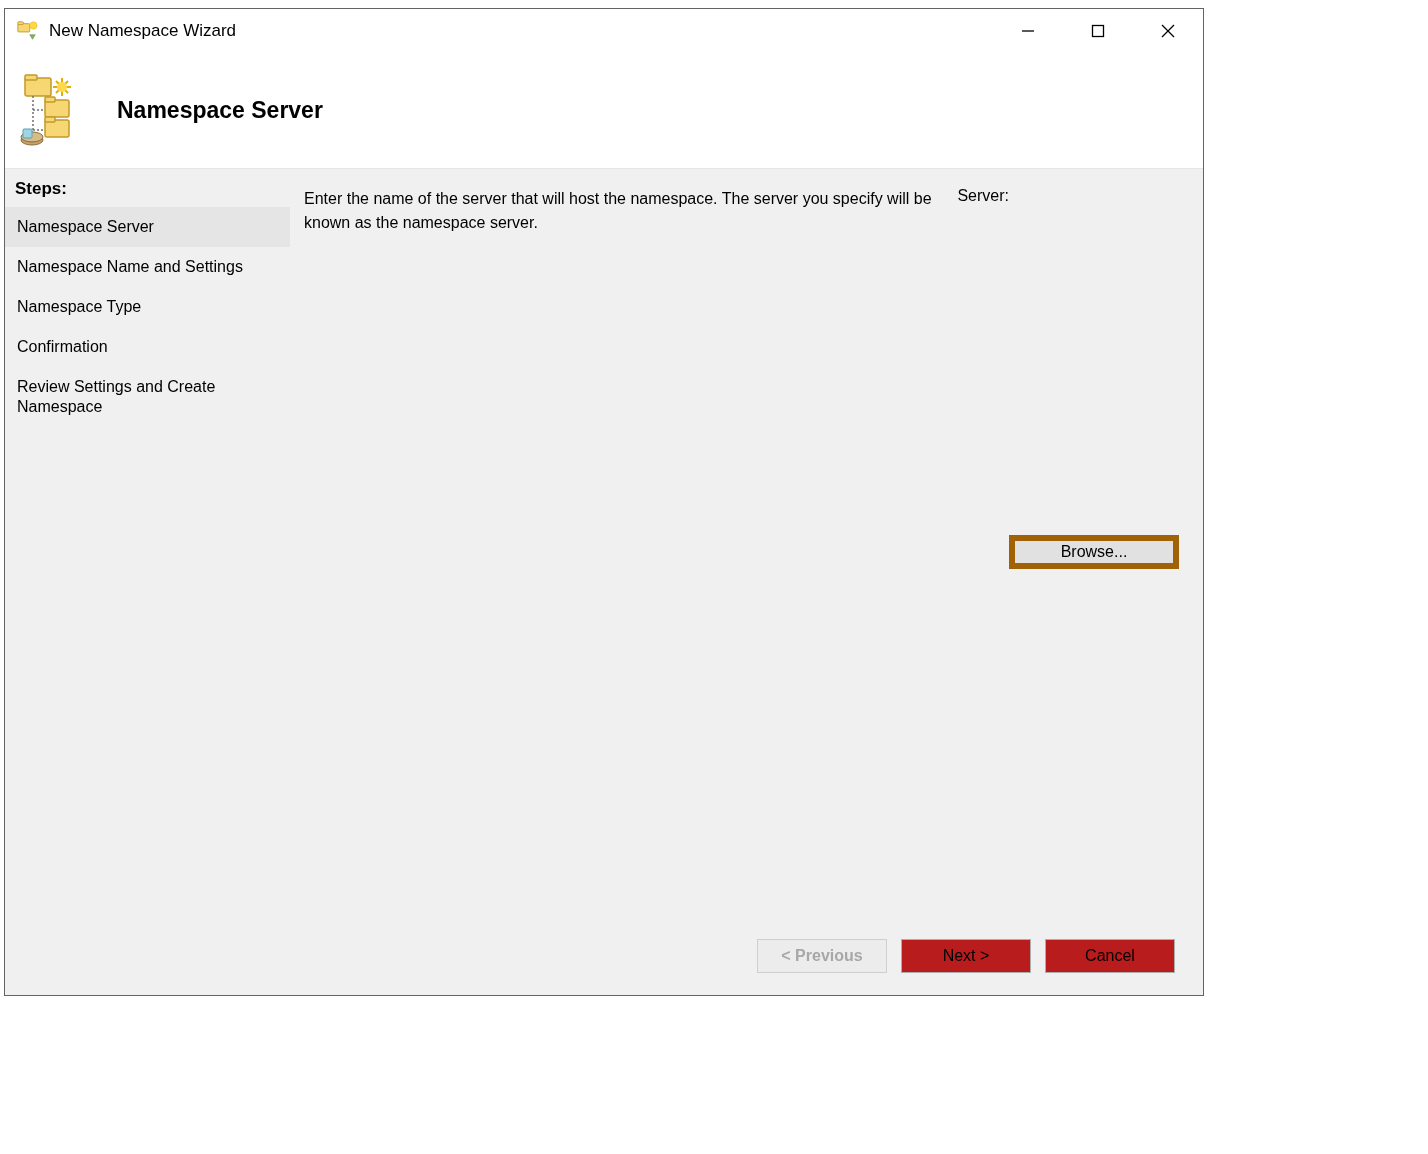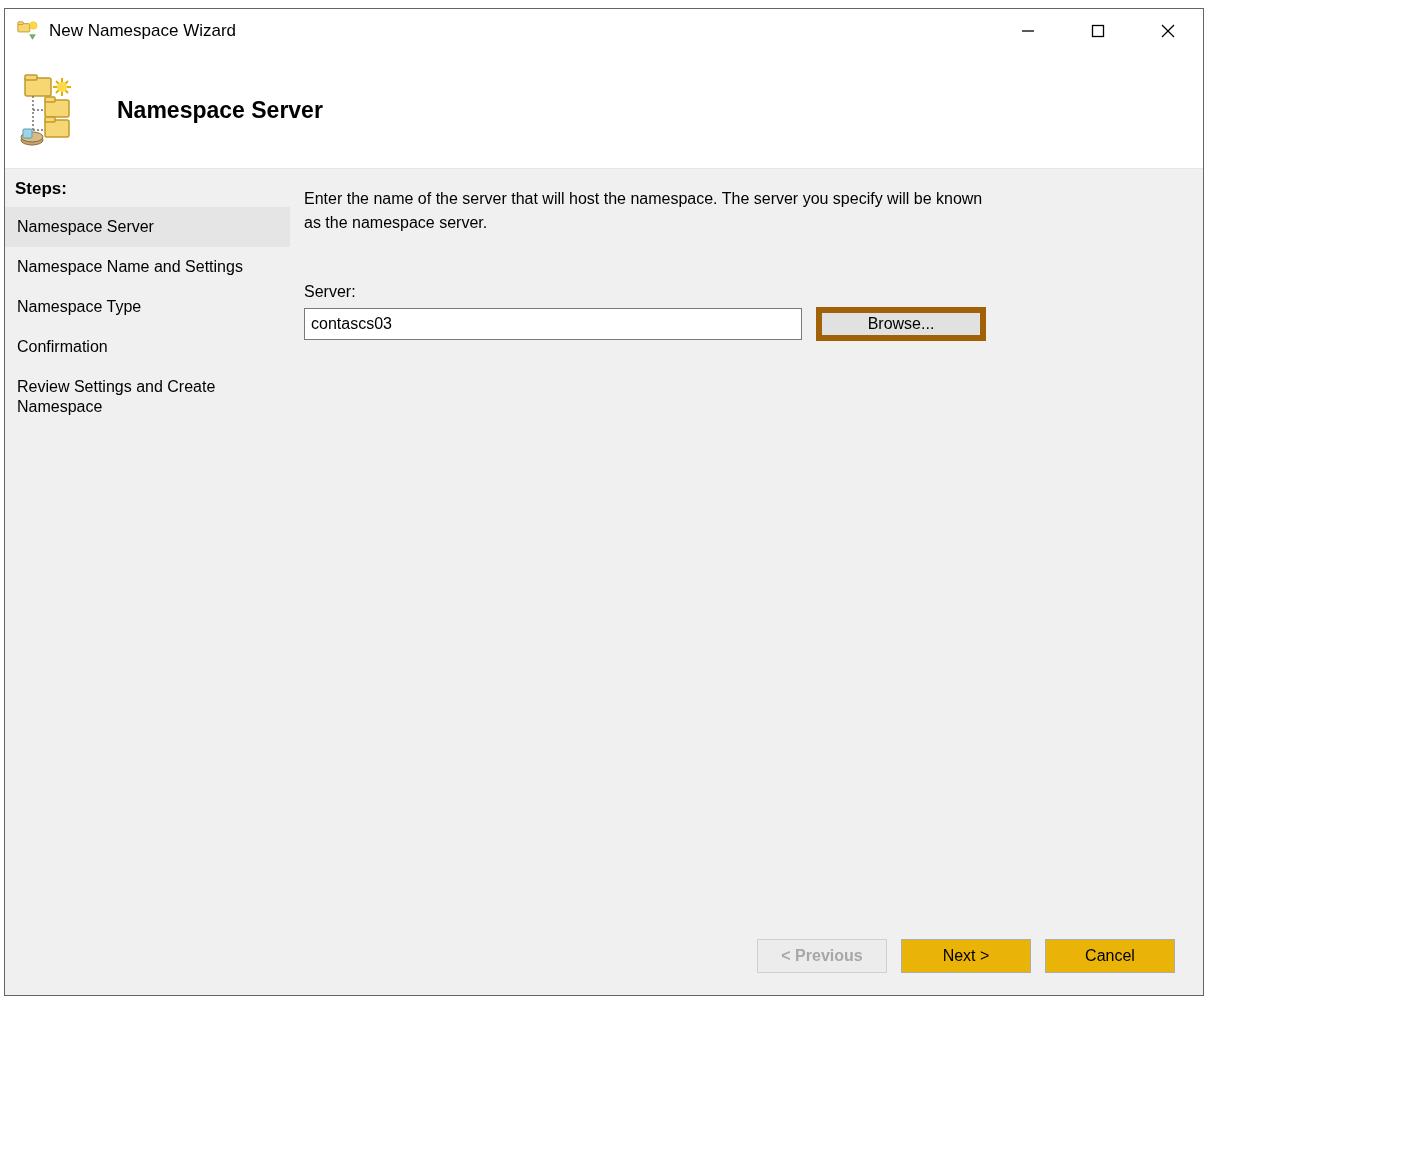--- a/index.html
+++ b/index.html
@@ -98,21 +98,20 @@
   }
   .sidebar .step.active {
     background: #e5e5e5;
   }
   .content {
     flex: 1;
     background: #f0f0f0;
     padding: 18px 24px 0 14px;
     position: relative;
     display: flex;
-    flex-direction: column;
   }
   .content .intro {
     font-size: 16px;
     line-height: 1.5;
     max-width: 680px;
     margin-bottom: 48px;
   }
   .field-label {
     font-size: 16px;
     margin-bottom: 6px;
@@ -145,21 +144,21 @@
     display: flex;
     align-items: center;
     justify-content: flex-end;
     padding-right: 28px;
     gap: 14px;
   }
   .footer .btn {
     width: 130px;
     height: 34px;
     border: 1px solid #adadad;
-    background: #eab308;
+    background: #b91c1c;
     font-size: 16px;
     font-family: inherit;
   }
   .footer .btn.disabled {
     color: #a7a7a7;
     border-color: #cfcfcf;
     background: #ececec;
     font-weight: bold;
   }
 </style>
@@ -233,21 +232,20 @@
       <div class="step">Namespace Type</div>
       <div class="step">Confirmation</div>
       <div class="step">Review Settings and Create Namespace</div>
     </div>
 
     <div class="content">
       <p class="intro">Enter the name of the server that will host the namespace. The server you specify will be known as the namespace server.</p>
 
       <div class="field-label">Server:</div>
       <div class="field-row">
-        <input type="text" class="text-input" value="contascs03" style="">
         <button class="browse-btn">Browse...</button>
       </div>
     </div>
   </div>
 
   <div class="footer">
     <button class="btn disabled" disabled="">&lt; Previous</button>
     <button class="btn">Next &gt;</button>
     <button class="btn">Cancel</button>
   </div>

